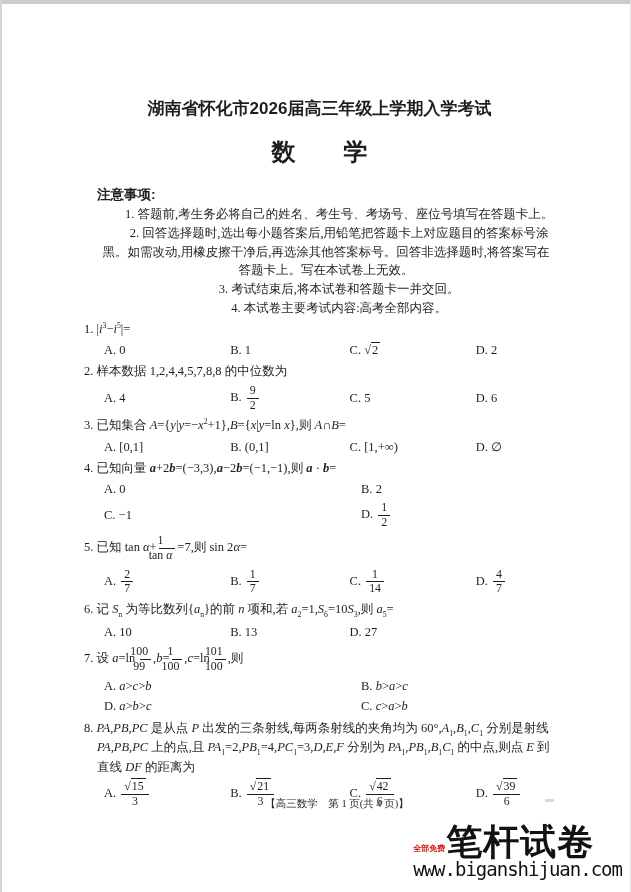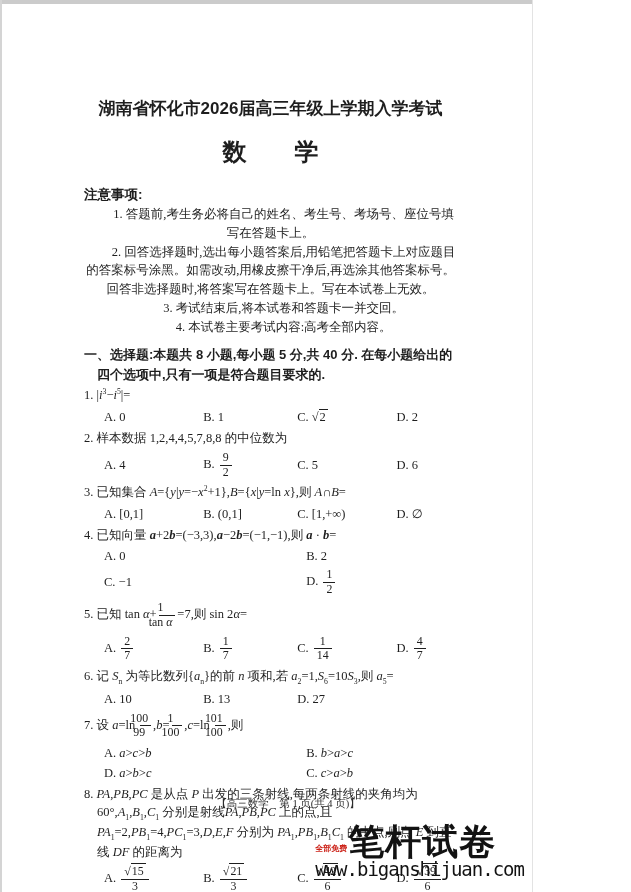--- a/index.html
+++ b/index.html
@@ -1,26 +1,26 @@
 <!DOCTYPE html>
 <html><head>
 <meta charset="utf-8">
 <style>
   html,body{margin:0;padding:0;}
-  .page{position:relative;width:533px;height:892px;background:#ffffff;overflow:hidden;
+  .page{position:relative;width:631px;height:892px;background:#ffffff;overflow:hidden;
         font-family:"Liberation Serif","DejaVu Serif",serif;color:#1e1e1e;}
   .frame-top{position:absolute;top:0;left:0;right:0;height:4px;background:#cbcbcb;}
   .frame-left{position:absolute;top:0;left:0;bottom:0;width:2px;background:#d4d4d4;}
   .frame-right{position:absolute;top:0;right:0;bottom:0;width:1px;background:#e3e3e3;}
   .content{position:absolute;left:84px;right:76px;top:0;}
   .title{margin-top:98px;text-align:center;font-family:"Liberation Sans","DejaVu Sans",sans-serif;
          font-weight:bold;font-size:17px;line-height:1.3;}
   .subject{margin-top:18px;text-align:center;font-family:"Liberation Sans","DejaVu Sans",sans-serif;
            font-weight:bold;font-size:24px;line-height:1.2;}
-  .notice{margin-top:18px;}
+  .notice{margin-top:18px;margin-left:13px;}
   .notice-heading{font-family:"Liberation Sans","DejaVu Sans",sans-serif;font-weight:bold;font-size:13.5px;line-height:1.5;}
   .note{font-size:12.5px;line-height:1.5;text-indent:2.1em;text-align:center;}
   .sect{margin-top:9px;font-family:"Liberation Sans","DejaVu Sans",sans-serif;font-weight:bold;
         font-size:13px;line-height:1.5;padding-left:13px;text-indent:-13px;}
   .q{margin-top:2px;}
   .qstem{font-size:12.5px;line-height:1.45;padding-left:13px;text-indent:-13px;}
   .qnum{font-size:12.5px;}
   .opts{display:grid;margin:2px 0 2px 12px;font-size:12.5px;line-height:1.45;align-items:center;}
   .cols4{grid-template-columns:27.5% 26% 27.5% 19%;}
   .cols2{grid-template-columns:56% 44%;}
@@ -60,21 +60,20 @@
     <div class="notice">
       <div class="notice-heading">注意事项:</div>
       <div>
           <div class="note">1. 答题前,考生务必将自己的姓名、考生号、考场号、座位号填写在答题卡上。</div>
           <div class="note">2. 回答选择题时,选出每小题答案后,用铅笔把答题卡上对应题目的答案标号涂黑。如需改动,用橡皮擦干净后,再选涂其他答案标号。回答非选择题时,将答案写在答题卡上。写在本试卷上无效。</div>
           <div class="note">3. 考试结束后,将本试卷和答题卡一并交回。</div>
           <div class="note">4. 本试卷主要考试内容:高考全部内容。</div>
         </div>
     </div>
 
-    <div class="sect">一、选择题:本题共 8 小题,每小题 5 分,共 40 分. 在每小题给出的四个选项中,只有一项是符合题目要求的.</div>
 
     <div>
         <div class="q">
           <div class="qstem"><span class="qnum">1. </span>|<span class="vi">i</span><sup>3</sup>−<span class="vi">i</span><sup>5</sup>|=</div>
           <div class="opts cols4">
             <div class="opt"><span>A. </span>0</div>
             <div class="opt"><span>B. </span>1</div>
             <div class="opt"><span>C. </span><span class="sqrt">√<span class="rad">2</span></span></div>
             <div class="opt"><span>D. </span>2</div>
           </div>

